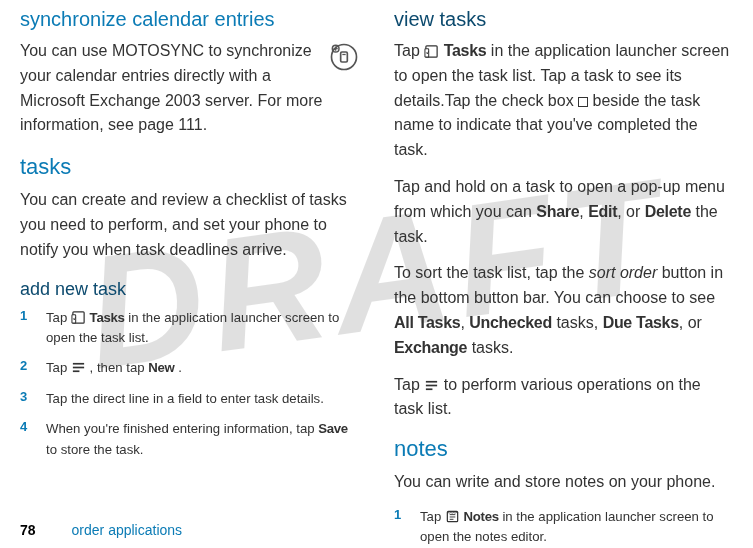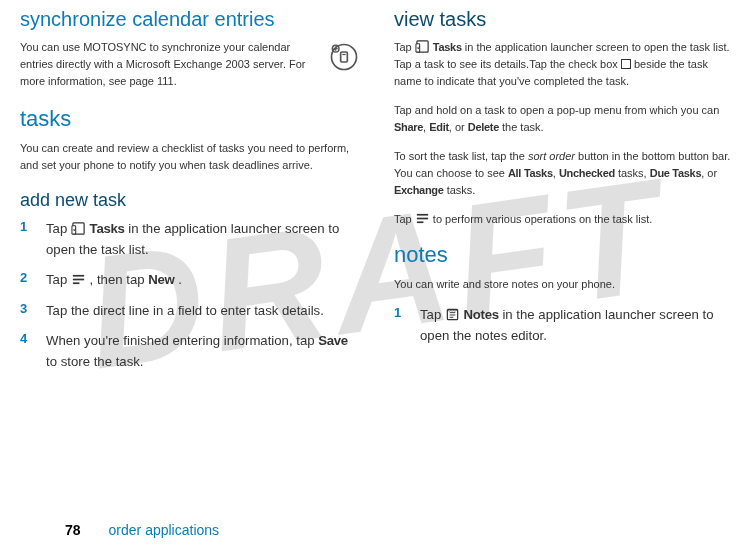--- a/index.html
+++ b/index.html
@@ -49,21 +49,21 @@
       margin-bottom: 8px;
     }
     h3.subsection {
       color: #0c4a6e;
       font-weight: 400;
       font-size: 18px;
       margin-top: 16px;
       margin-bottom: 8px;
     }
     p.body {
-      font-size: 11px;
+      font-size: 16px;
       line-height: 1.55;
       color: #333;
       margin-bottom: 12px;
     }
     .step-row {
       display: flex;
       gap: 14px;
       margin-bottom: 10px;
     }
     .step-num {
@@ -86,23 +86,22 @@
     .italic {
       font-style: italic;
       margin-top: 44px;
     }
     .footer {
       position: absolute;
       bottom: 10px;
       left: 20px;
       display: flex;
       align-items: baseline;
-      gap: 28px;
+      gap: 36px;
       z-index: 1;
-      margin-left: 45px;
     }
     .page-num {
       font-weight: bold;
       font-size: 14px;
       color: #000;
     }
     .footer-title {
       color: #0b7bb5;
       font-size: 14px;
     }

